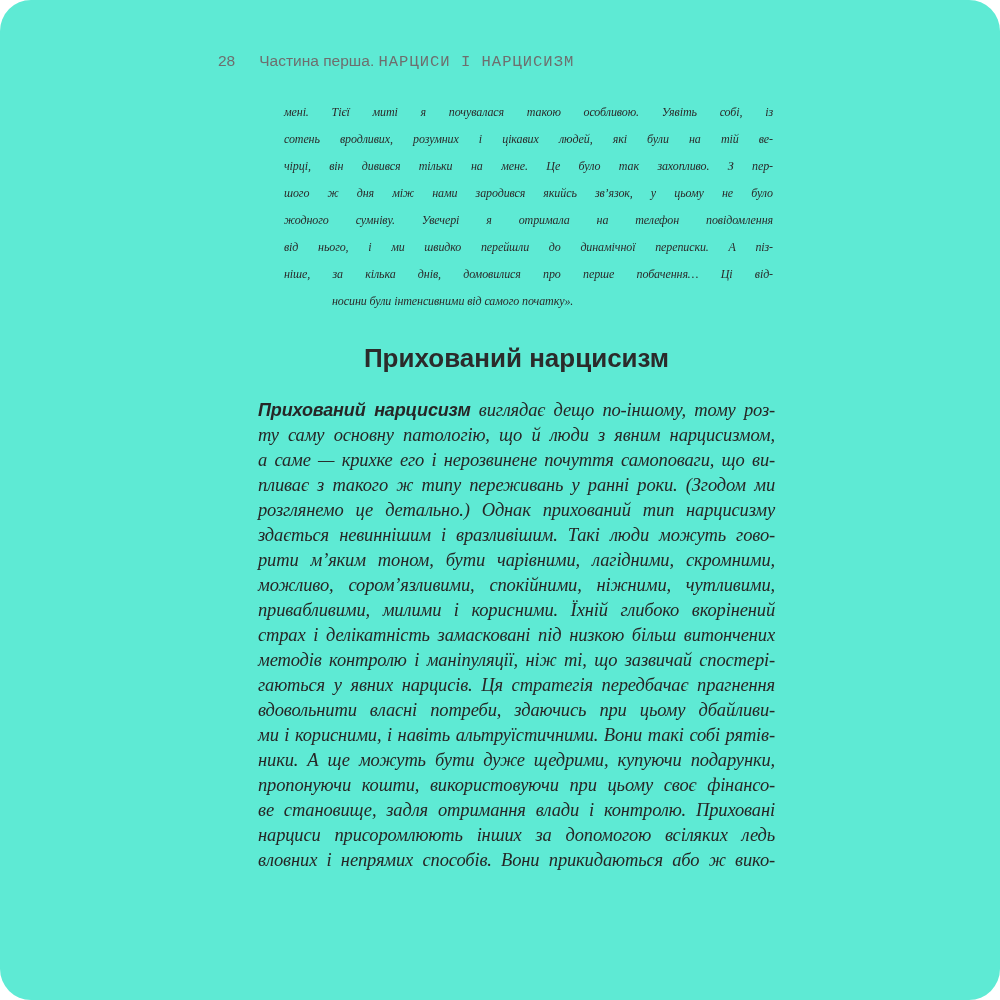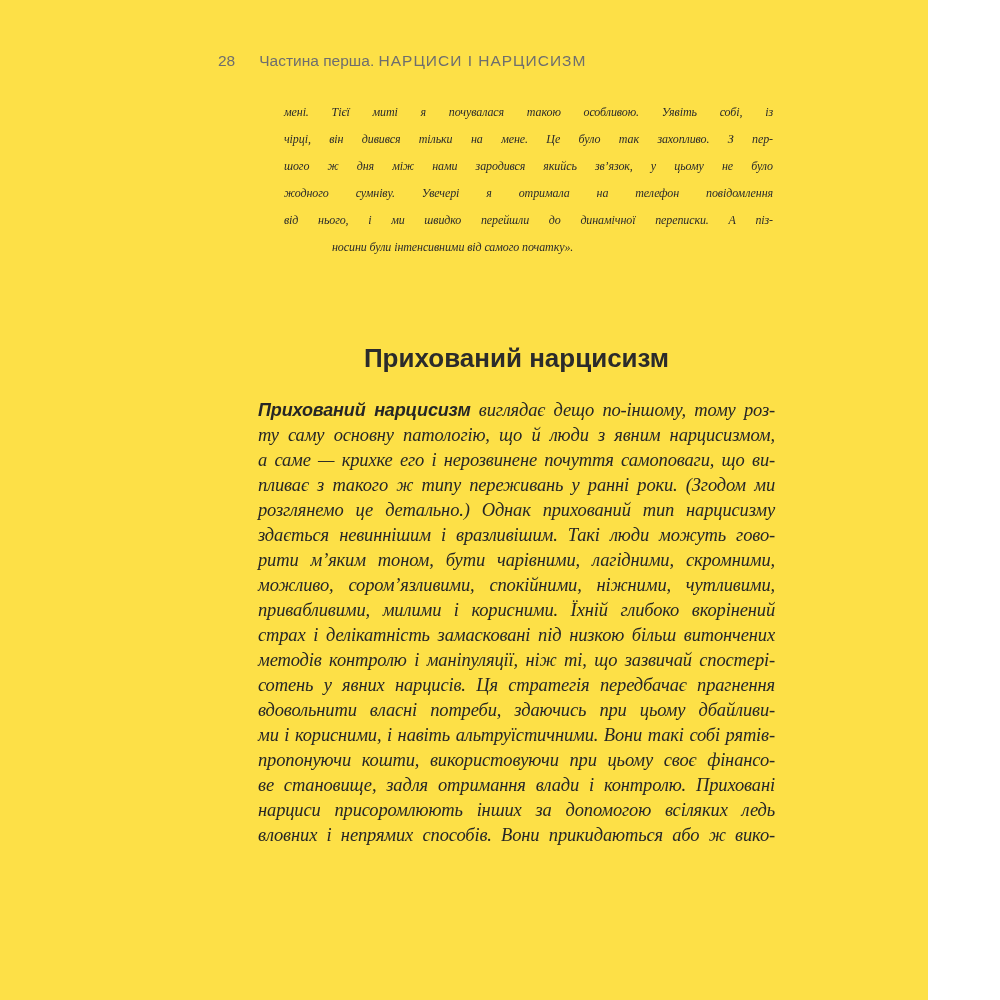--- a/index.html
+++ b/index.html
@@ -1,38 +1,40 @@
 <!DOCTYPE html>
 <html lang="uk"><head>
 <meta charset="utf-8">
 <style>
   html, body { margin: 0; padding: 0; background: #ffffff; }
   .page {
     position: relative;
-    width: 928px;
+    width: 1000px;
     height: 1000px;
-    background: #fde047;
+    background: #5eead4;
     overflow: hidden;
     font-family: "Liberation Serif", serif;
+    border-radius: 31px;
   }
 
   
   .running-head {
     position: absolute;
     left: 218px;
     top: 52px;
     display: flex;
     align-items: baseline;
     gap: 24px;
     font-family: "Liberation Sans", sans-serif;
     font-size: 15.5px;
     color: #6e6e6e;
   }
   .running-head .part-title {
     letter-spacing: 1px;
+    font-family: Liberation Mono, monospace;
   }
 
   
   .quote-block {
     position: absolute;
     left: 284px;
     top: 99px;
     width: 489px;
     font-family: "Liberation Serif", serif;
     font-style: italic;
@@ -95,46 +97,49 @@
   <div class="running-head">
     <span class="page-number">28</span>
     <span class="chapter-ref">
       <span class="part-label">Частина перша.</span>
       <span class="part-title">НАРЦИСИ І НАРЦИСИЗМ</span>
     </span>
   </div>
 
   <div class="quote-block">
     <div class="line">мені. Тієї миті я почувалася такою особливою. Уявіть собі, із</div>
+    <div class="line">сотень вродливих, розумних і цікавих людей, які були на тій ве-</div>
     <div class="line">чірці, він дивився тільки на мене. Це було так захопливо. З пер-</div>
     <div class="line">шого ж дня між нами зародився якийсь зв’язок, у цьому не було</div>
     <div class="line">жодного сумніву. Увечері я отримала на телефон повідомлення</div>
     <div class="line">від нього, і ми швидко перейшли до динамічної переписки. А піз-</div>
+    <div class="line">ніше, за кілька днів, домовилися про перше побачення… Ці від-</div>
     <div class="line last">носини були інтенсивними від самого початку».</div>
   </div>
 
   <div class="section-heading">Прихований нарцисизм</div>
 
   <div class="body-block">
     <div class="line">
       <span class="lead-in">Прихований нарцисизм</span>
       <span>виглядає дещо по-іншому, тому роз-</span>
     </div>
     <div class="line">ту саму основну патологію, що й люди з явним нарцисизмом,</div>
     <div class="line">а саме — крихке его і нерозвинене почуття самоповаги, що ви-</div>
     <div class="line">пливає з такого ж типу переживань у ранні роки. (Згодом ми</div>
     <div class="line">розглянемо це детально.) Однак прихований тип нарцисизму</div>
     <div class="line">здається невиннішим і вразливішим. Такі люди можуть гово-</div>
     <div class="line">рити м’яким тоном, бути чарівними, лагідними, скромними,</div>
     <div class="line">можливо, сором’язливими, спокійними, ніжними, чутливими,</div>
     <div class="line">привабливими, милими і корисними. Їхній глибоко вкорінений</div>
     <div class="line">страх і делікатність замасковані під низкою більш витончених</div>
     <div class="line">методів контролю і маніпуляції, ніж ті, що зазвичай спостері-</div>
-    <div class="line">сотень у явних нарцисів. Ця стратегія передбачає прагнення</div>
+    <div class="line">гаються у явних нарцисів. Ця стратегія передбачає прагнення</div>
     <div class="line">вдовольнити власні потреби, здаючись при цьому дбайливи-</div>
     <div class="line">ми і корисними, і навіть альтруїстичними. Вони такі собі рятів-</div>
+    <div class="line">ники. А ще можуть бути дуже щедрими, купуючи подарунки,</div>
     <div class="line">пропонуючи кошти, використовуючи при цьому своє фінансо-</div>
     <div class="line">ве становище, задля отримання влади і контролю. Приховані</div>
     <div class="line">нарциси присоромлюють інших за допомогою всіляких ледь</div>
     <div class="line">вловних і непрямих способів. Вони прикидаються або ж вико-</div>
   </div>
 
 </div>
 
 </body></html>

